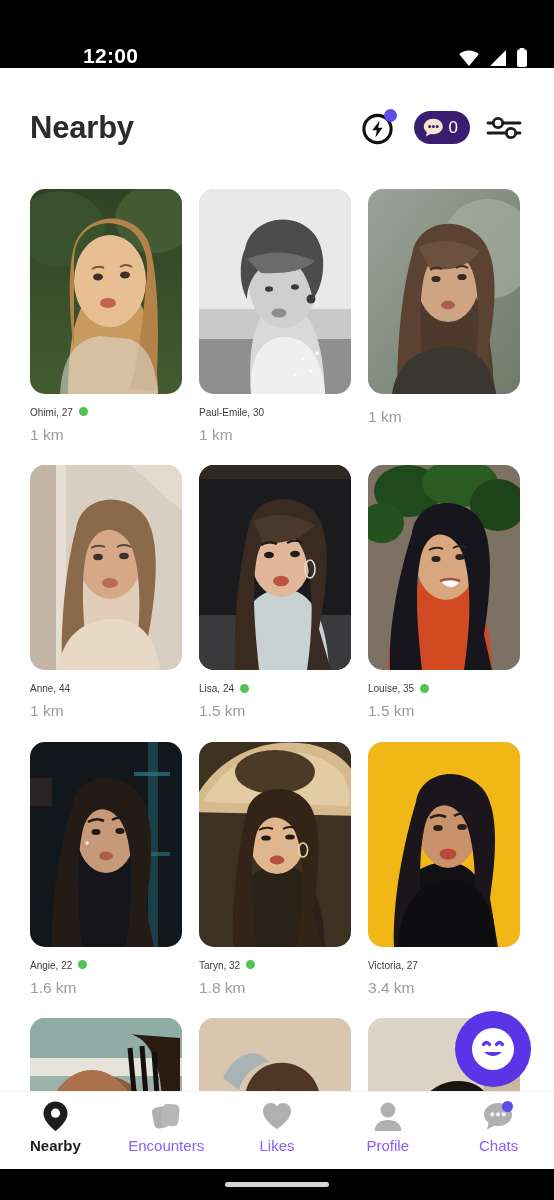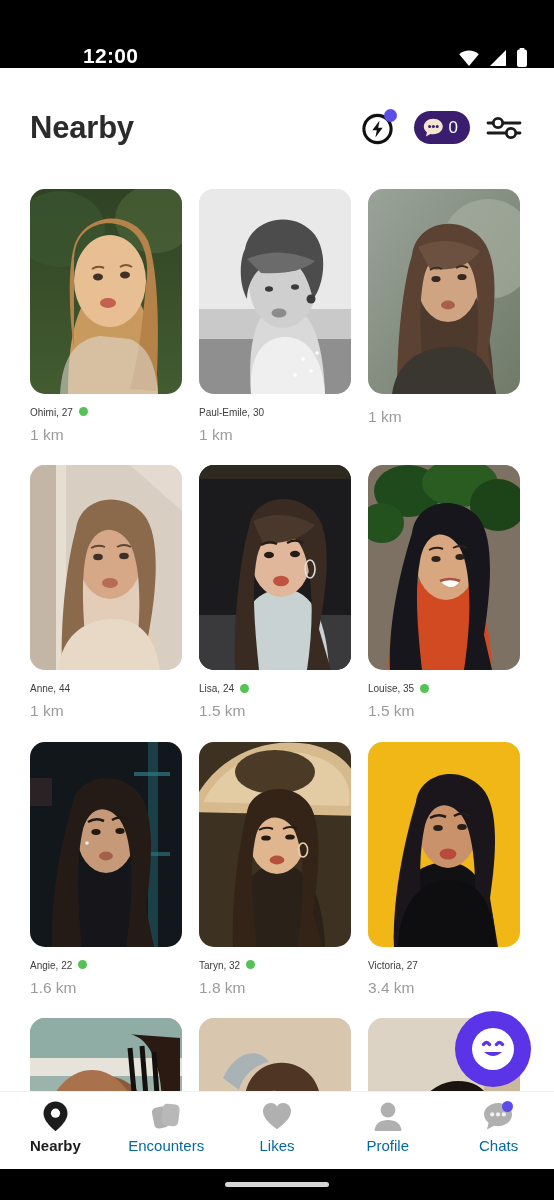--- a/index.html
+++ b/index.html
@@ -84,21 +84,21 @@
   .bottomnav {
     position: absolute; left: 0; bottom: 31px; width: 554px; height: 78px;
     background: #fff; display: flex; align-items: flex-start;
     border-top: 1px solid #f0f0f0; z-index: 25;
   }
   .nav-item {
     flex: 1; display: flex; flex-direction: column; align-items: center;
     padding-top: 8px; cursor: pointer; position: relative;
   }
   .nav-icon { height: 32px; display: flex; align-items: center; justify-content: center; position: relative; }
-  .nav-label { font-size: 15px; margin-top: 5px; color: #0369a1; }
+  .nav-label { font-size: 15px; margin-top: 5px; color: #8b5cf6; }
   .nav-item.active .nav-label { color: #1d1d1d; font-weight: 600; }
   .nav-badge {
     position: absolute; top: 1px; right: 2px; width: 11px; height: 11px;
     border-radius: 50%; background: #5b4de8;
   }
 
   
   .homebar-area {
     position: absolute; left: 0; bottom: 0; width: 554px; height: 31px;
     background: #000; display: flex; align-items: center; justify-content: center;

